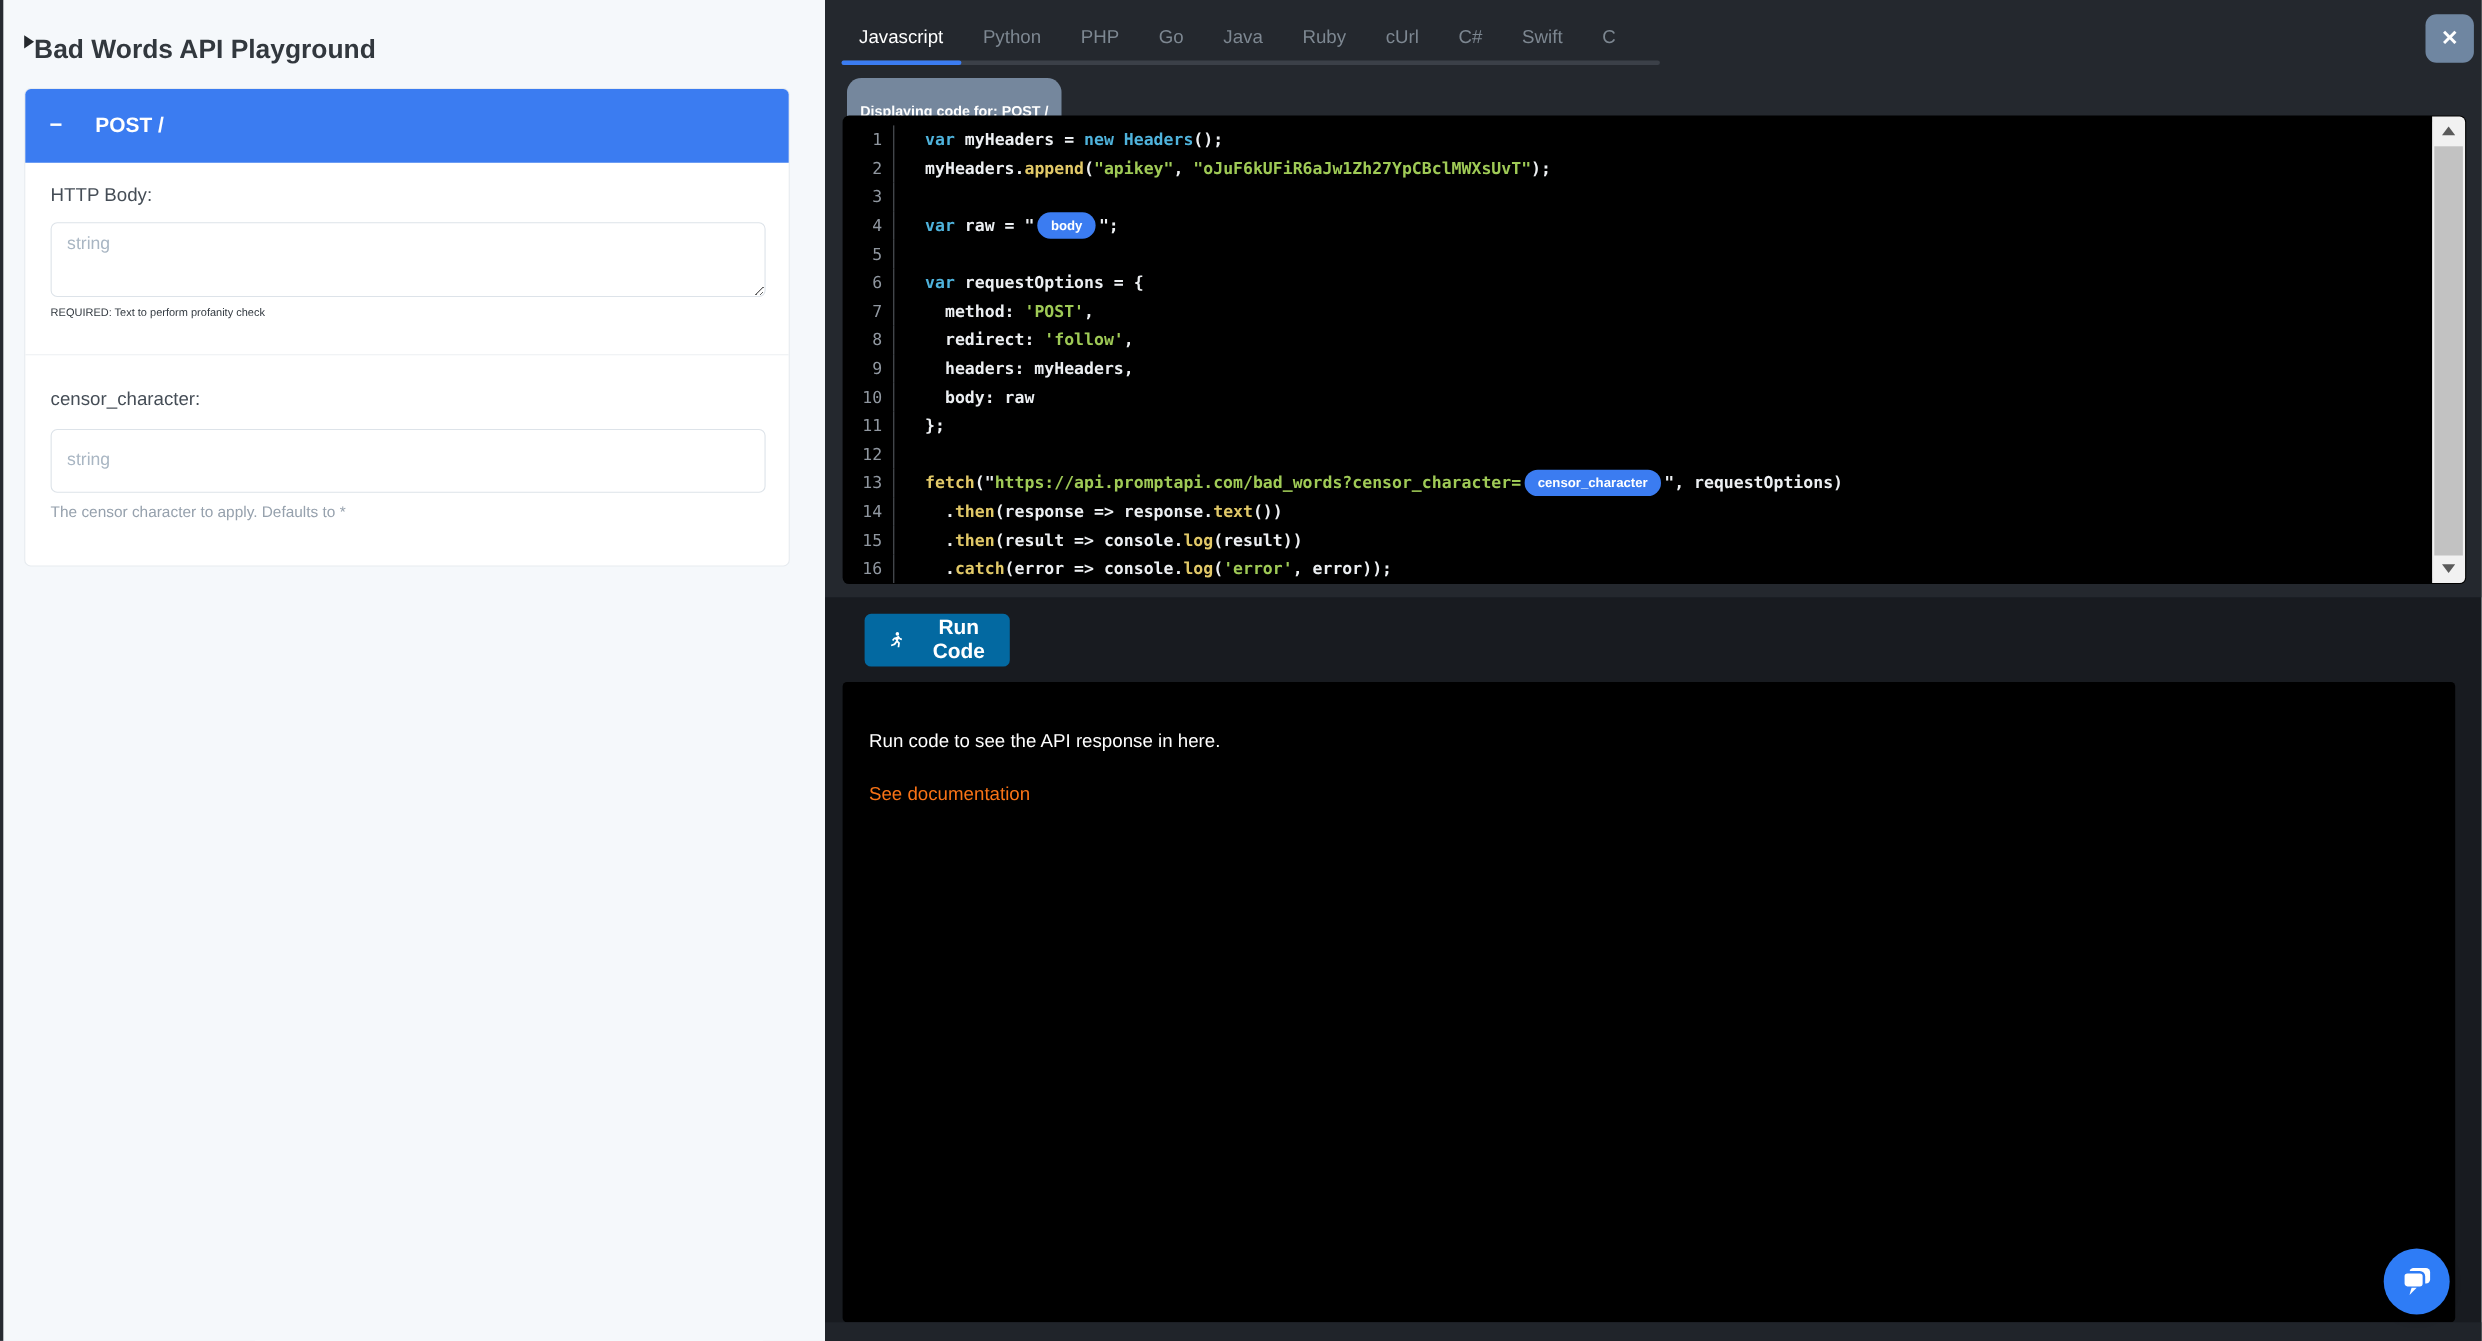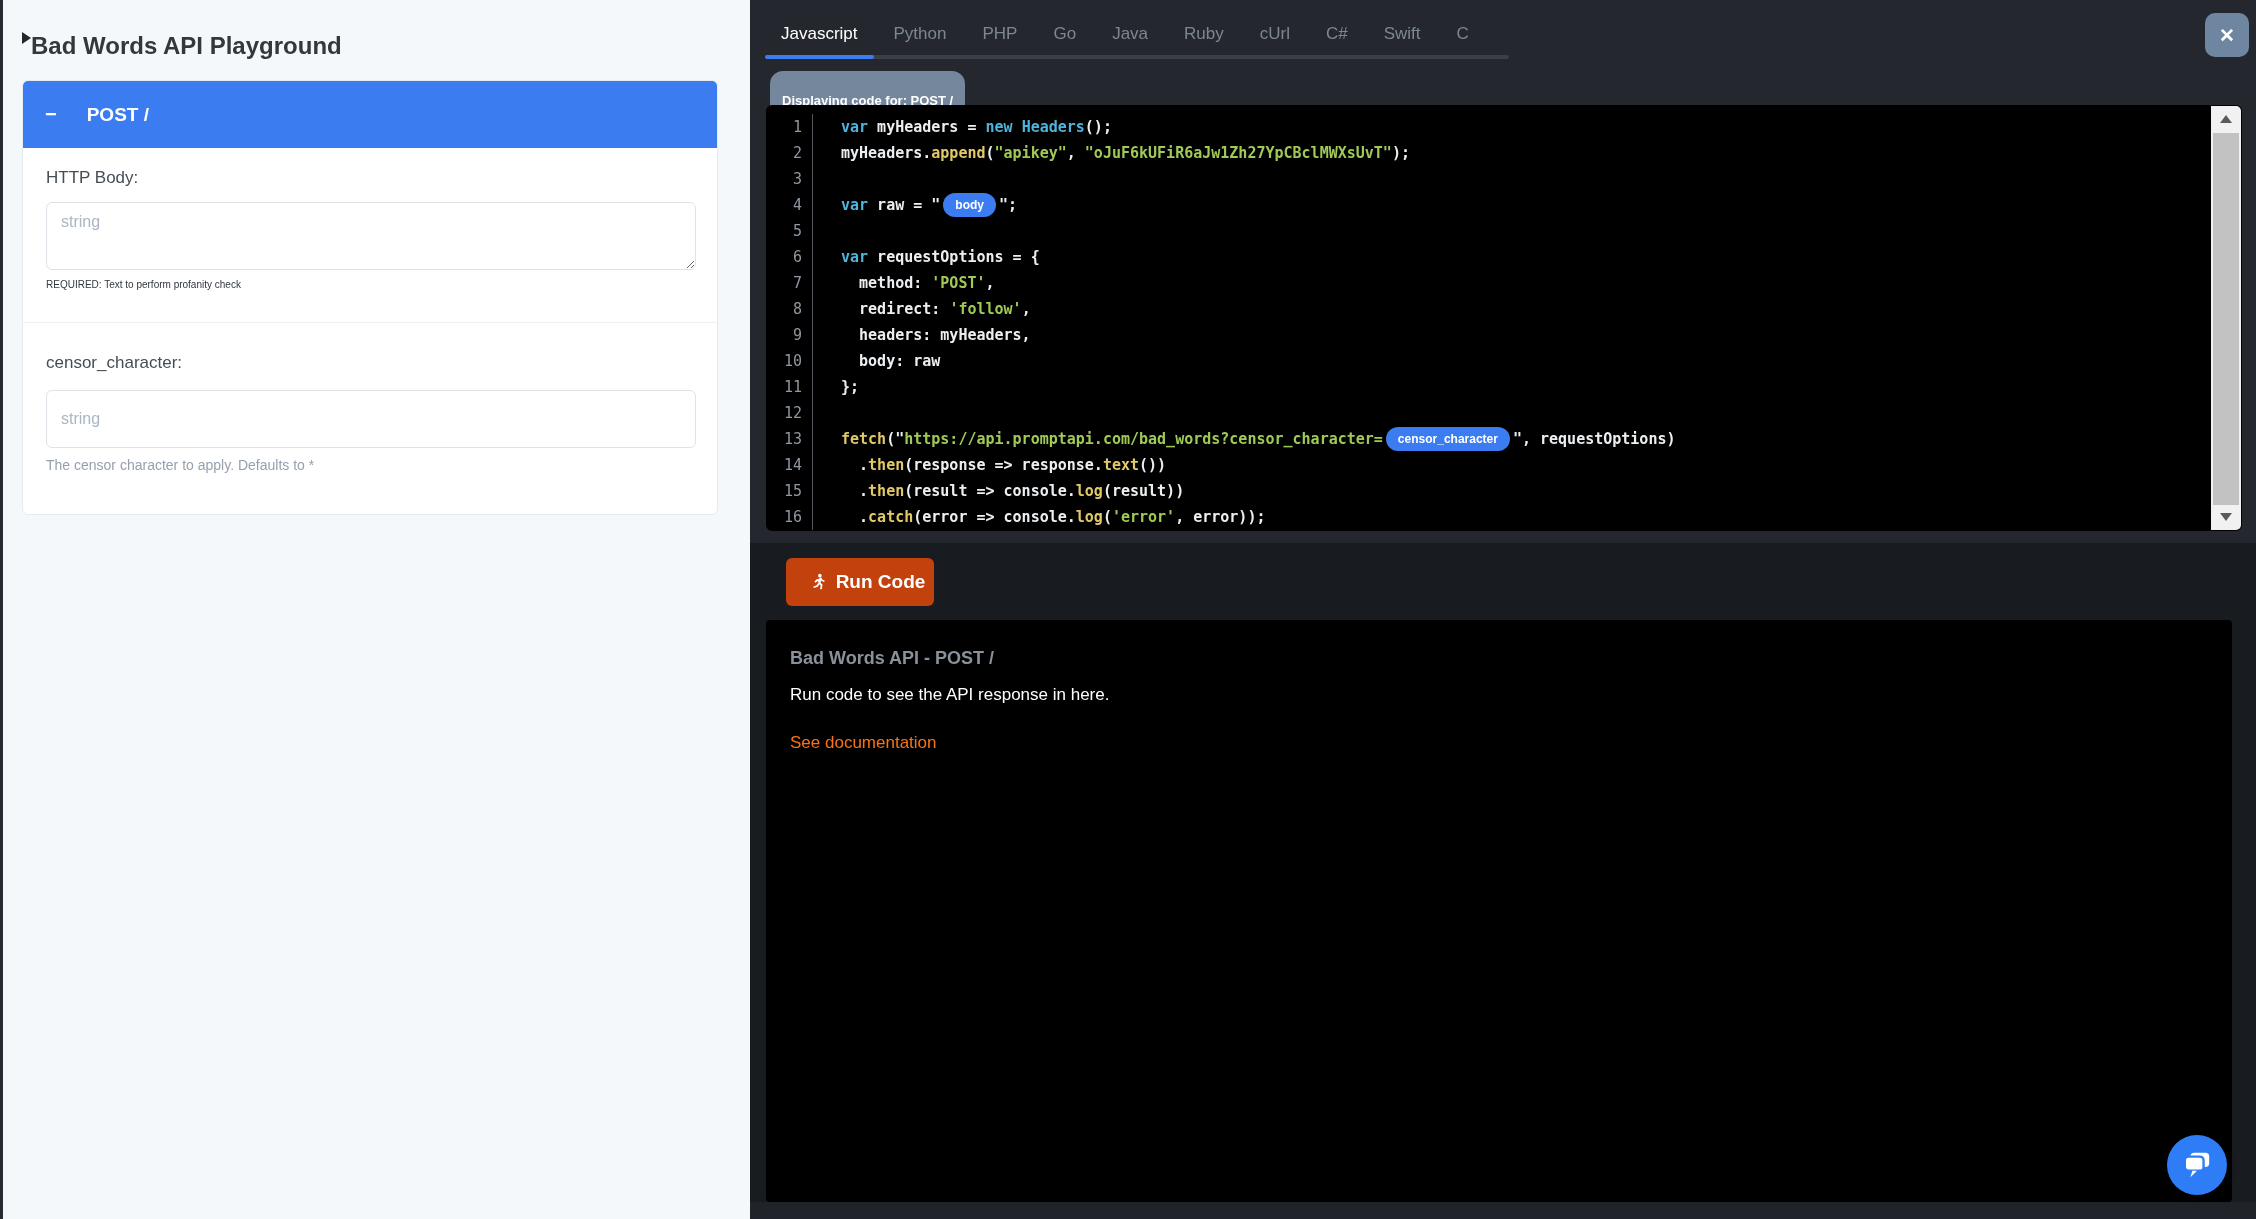--- a/index.html
+++ b/index.html
@@ -46,21 +46,21 @@
   .code-line{flex:1;display:flex;align-items:center;padding-left:28px;white-space:pre;font-weight:700;border-left:1px solid #53585e;height:100%;}
   .tk-p{color:#eceff2;} .tk-k{color:#4fb3dc;} .tk-s{color:#9fca56;} .tk-f{color:#e2c968;}
   .tk-pill{background:#3b7cf1;color:#fff;font-family:"Liberation Sans",sans-serif;font-size:12px;font-weight:700;
            padding:0 12px;height:24px;line-height:24px;border-radius:12px;margin:0 3px;display:inline-block;}
   .scrollbar{position:absolute;right:1px;top:1px;bottom:1px;width:30px;background:#f1f1f1;border-radius:0 5px 5px 0;}
   .sb-btn{position:absolute;left:0;width:30px;height:26px;display:flex;align-items:center;justify-content:center;cursor:pointer;}
   .sb-up{top:0;} .sb-down{bottom:0;}
   .tri-up{width:0;height:0;border-left:6px solid transparent;border-right:6px solid transparent;border-bottom:8px solid #5a5a5a;}
   .tri-down{width:0;height:0;border-left:6px solid transparent;border-right:6px solid transparent;border-top:8px solid #5a5a5a;}
   .sb-thumb{position:absolute;left:2px;right:2px;top:27px;height:372px;background:#c2c2c2;cursor:pointer;}
-  .run-btn{position:absolute;left:36px;top:558px;width:148px;height:48px;background:#c2410c;border:none;border-radius:6px;
+  .run-btn{position:absolute;left:36px;top:558px;width:132px;height:48px;background:#0369a1;border:none;border-radius:6px;
            color:#fff;font-family:"Liberation Sans",sans-serif;font-size:19px;font-weight:700;
            display:flex;align-items:center;justify-content:center;gap:9px;cursor:pointer;padding-left:20px;}
   .output{position:absolute;left:16px;top:620px;width:1466px;height:582px;background:#000;border-radius:4px;
           padding:28px 24px;box-sizing:border-box;}
   .out-title{color:#89919b;font-size:18px;font-weight:700;}
   .out-msg{margin-top:16px;color:#ffffff;font-size:17px;}
   .out-link{margin-top:28px;color:#f97316;font-size:17px;display:inline-block;cursor:pointer;}
   .bottom-strip{position:absolute;left:0;bottom:0;width:1506px;height:17px;background:#20242a;}
   .close-btn{position:absolute;left:1455px;top:13px;width:44px;height:44px;background:#6f86a1;border:none;border-radius:10px;
              color:#fff;font-size:19px;font-weight:700;display:flex;align-items:center;justify-content:center;cursor:pointer;}
@@ -195,21 +195,20 @@
 
   <button class="run-btn">
     <svg width="18" height="20" viewBox="0 0 24 24" fill="#ffffff" aria-hidden="true">
       <circle cx="14.5" cy="3.5" r="2.4"></circle>
       <path d="M13.2 7.6l-3.4 1-2.6 3.2 1.9 1.3 2-2.6 1.9 1.9-3.1 4.1-4.2 1.5.8 2.1 5-1.8 2.5-3.3 1.5 1.5-.7 5h2.3l.9-5.9-2.7-2.8 1.1-2.9c1 1.1 2.4 1.8 4 2l.3-2.1c-1.6-.2-2.8-1-3.5-2.3l-1.1-1.9z"></path>
     </svg>
     <span>Run Code</span>
   </button>
 
   <div class="output">
-    <div class="out-title">Bad Words API - POST /</div>
     <div class="out-msg">Run code to see the API response in here.</div>
     <a class="out-link">See documentation</a>
   </div>
 
   <div class="bottom-strip"></div>
 
   <button class="close-btn">
     <span>✕</span>
   </button>
 

